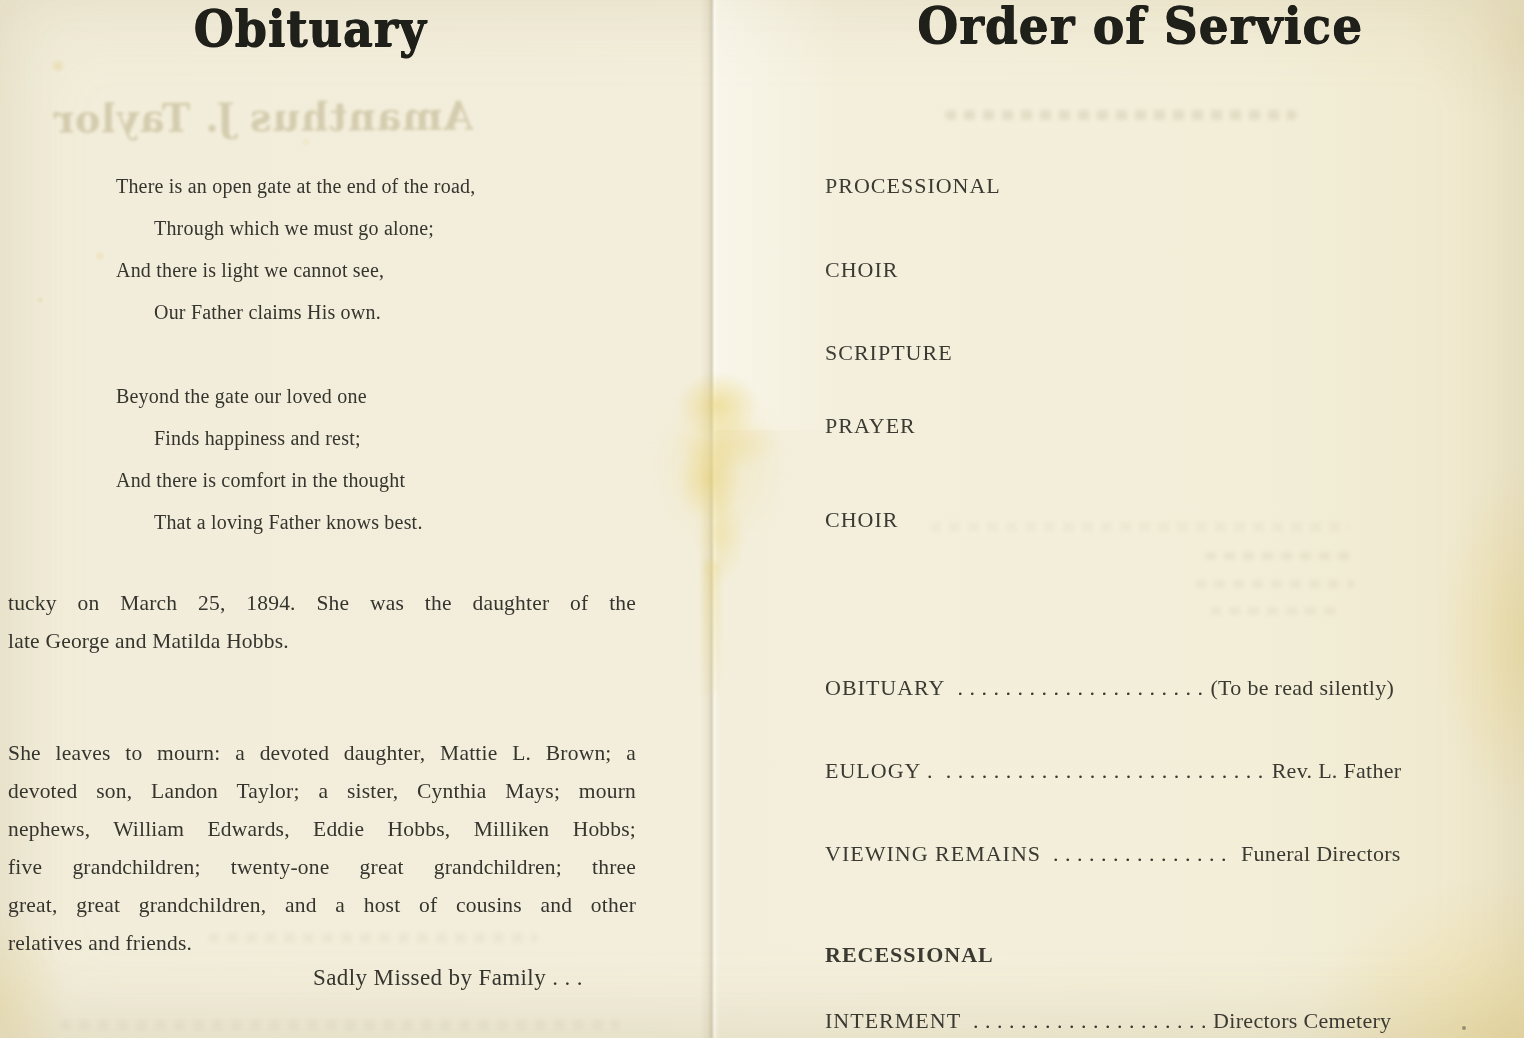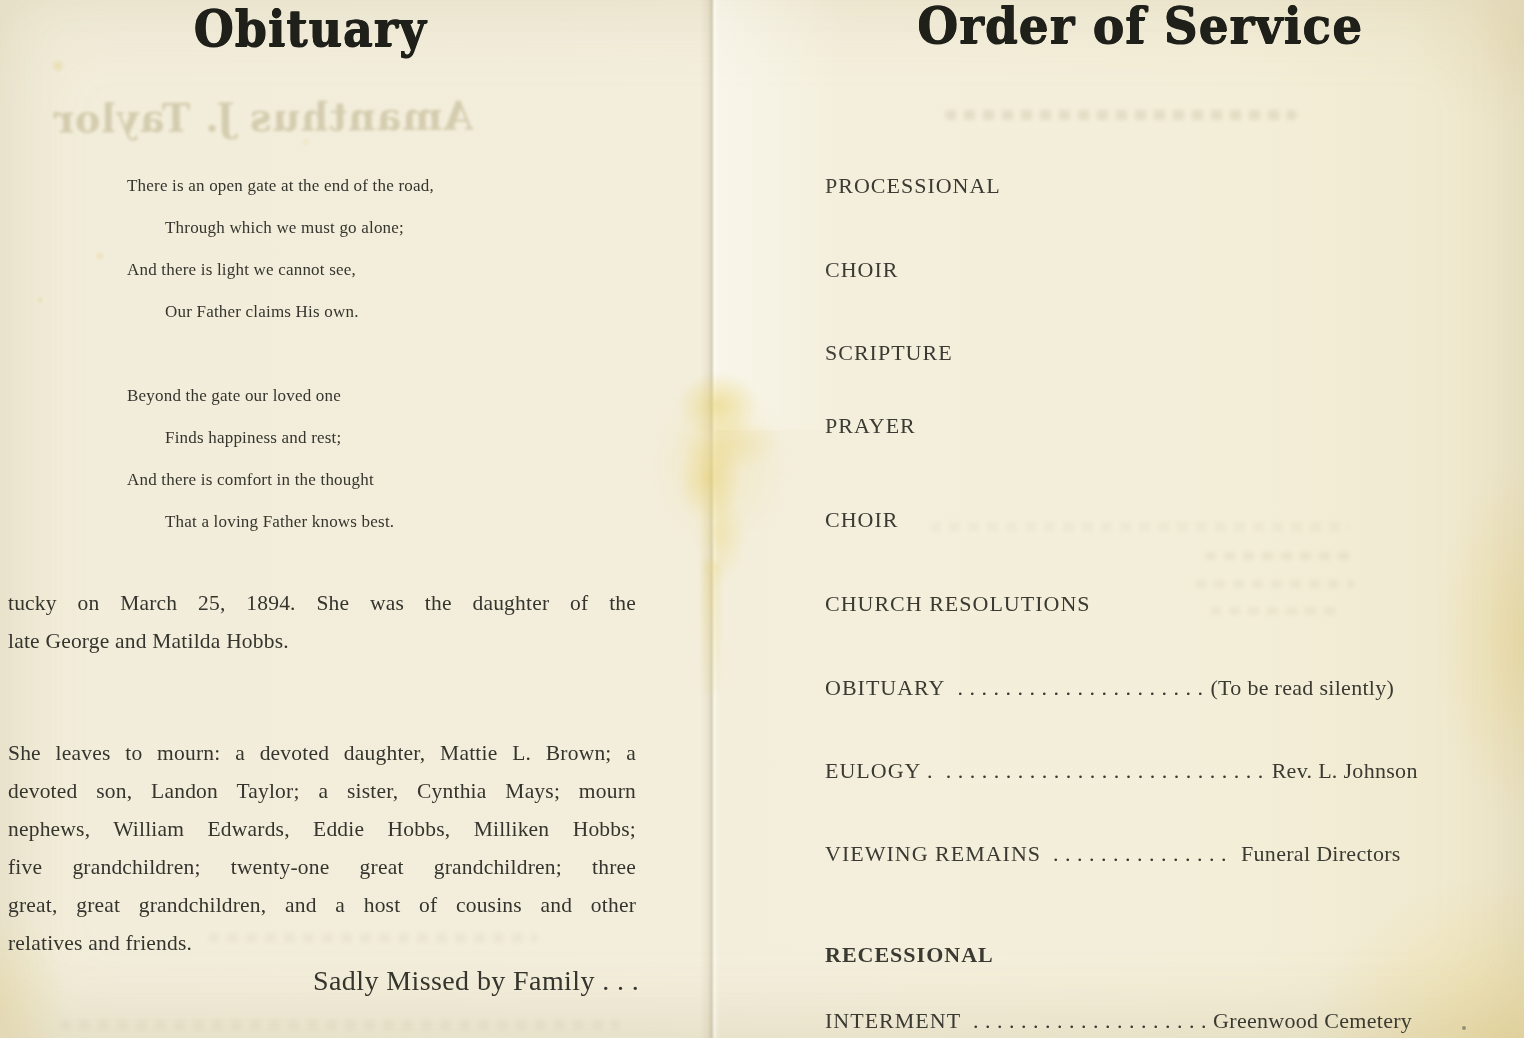--- a/index.html
+++ b/index.html
@@ -29,29 +29,29 @@
   }
   .title{position:absolute; text-align:center; line-height:1;}
 
   .ghost-name{
     position:absolute; left:128px; top:94px; width:345px; font-size:38px;
     color:#b3a87e; opacity:.48; filter:blur(1.4px);
     transform:scaleX(-1) scaleY(1.05) rotate(.4deg);
     text-shadow:none; text-align:center;
   }
 
-  .poem{position:absolute; left:127px; font-size:17px;}
+  .poem{position:absolute; left:116px; font-size:20px;}
   .pline{height:42px; line-height:42px; white-space:nowrap; letter-spacing:.2px;}
   .pline.indent{margin-left:38px;}
 
   .para{position:absolute; left:8px; width:628px; font-size:21.5px; letter-spacing:.2px;}
   .jline{height:38px; line-height:38px; text-align:justify; text-align-last:justify; white-space:nowrap;}
   .jline.last{text-align-last:left;}
 
-  .closing{position:absolute; left:313px; top:965px; font-size:28px; letter-spacing:.4px; white-space:nowrap;}
+  .closing{position:absolute; left:313px; top:965px; font-size:23px; letter-spacing:.4px; white-space:nowrap;}
 
   .srow{position:absolute; left:113px; line-height:26px; font-size:22px; white-space:nowrap; color:#3a3a32;}
   .slabel{letter-spacing:1px;}
   .leader{
     display:inline-block; overflow:hidden; height:26px; line-height:26px;
     vertical-align:bottom; letter-spacing:.5px; margin:0 8px 0 12px; white-space:pre;
   }
   .svalue{letter-spacing:.3px;}
 
   
@@ -146,37 +146,34 @@
     </div>
     <div class="srow" style="top:340px;">
       <span class="slabel">SCRIPTURE</span>
     </div>
     <div class="srow" style="top:413px;">
       <span class="slabel">PRAYER</span>
     </div>
     <div class="srow" style="top:507px;">
       <span class="slabel">CHOIR</span>
     </div>
-    <div class="srow" style="top:591px;">
-      <span class="slabel">CHURCH RESOLUTIONS</span>
-    </div>
     <div class="srow" style="top:675px;">
       <span class="slabel">OBITUARY</span><span class="leader" style="width:245px;">. . . . . . . . . . . . . . . . . . . . . . . . . . . . . .</span><span class="svalue">(To be read silently)</span>
     </div>
     <div class="srow" style="top:758px;">
-      <span class="slabel">EULOGY .</span><span class="leader" style="width:318px;">. . . . . . . . . . . . . . . . . . . . . . . . . . . . . .</span><span class="svalue">Rev. L. Johnson</span>
+      <span class="slabel">EULOGY .</span><span class="leader" style="width:318px;">. . . . . . . . . . . . . . . . . . . . . . . . . . . . . .</span><span class="svalue">Rev. L. Father</span>
     </div>
     <div class="srow" style="top:841px;">
       <span class="slabel">VIEWING REMAINS</span><span class="leader" style="width:180px;">. . . . . . . . . . . . . . . . . . . . . . . . . . . . . .</span><span class="svalue">Funeral Directors</span>
     </div>
     <div class="srow" style="top:942px;font-weight:bold;">
       <span class="slabel">RECESSIONAL</span>
     </div>
     <div class="srow" style="top:1008px;">
-      <span class="slabel">INTERMENT</span><span class="leader" style="width:232px;">. . . . . . . . . . . . . . . . . . . . . . . . . . . . . .</span><span class="svalue">Greenwood Cemetery</span>
+      <span class="slabel">INTERMENT</span><span class="leader" style="width:232px;">. . . . . . . . . . . . . . . . . . . . . . . . . . . . . .</span><span class="svalue">Directors Cemetery</span>
     </div>
 
     <div class="smudge" style="left:233px; top:110px; width:352px; opacity:.50;"></div>
     <div class="smudge" style="left:218px; top:522px; width:420px; opacity:.16;"></div>
     <div class="smudge" style="left:493px; top:552px; width:148px; height:8px; opacity:.30;"></div>
     <div class="smudge" style="left:483px; top:580px; width:160px; height:8px; opacity:.26;"></div>
     <div class="smudge" style="left:498px; top:607px; width:130px; height:8px; opacity:.24;"></div>
     <div class="speck" style="left:750px; top:1026px;"></div>
   </div>
 

